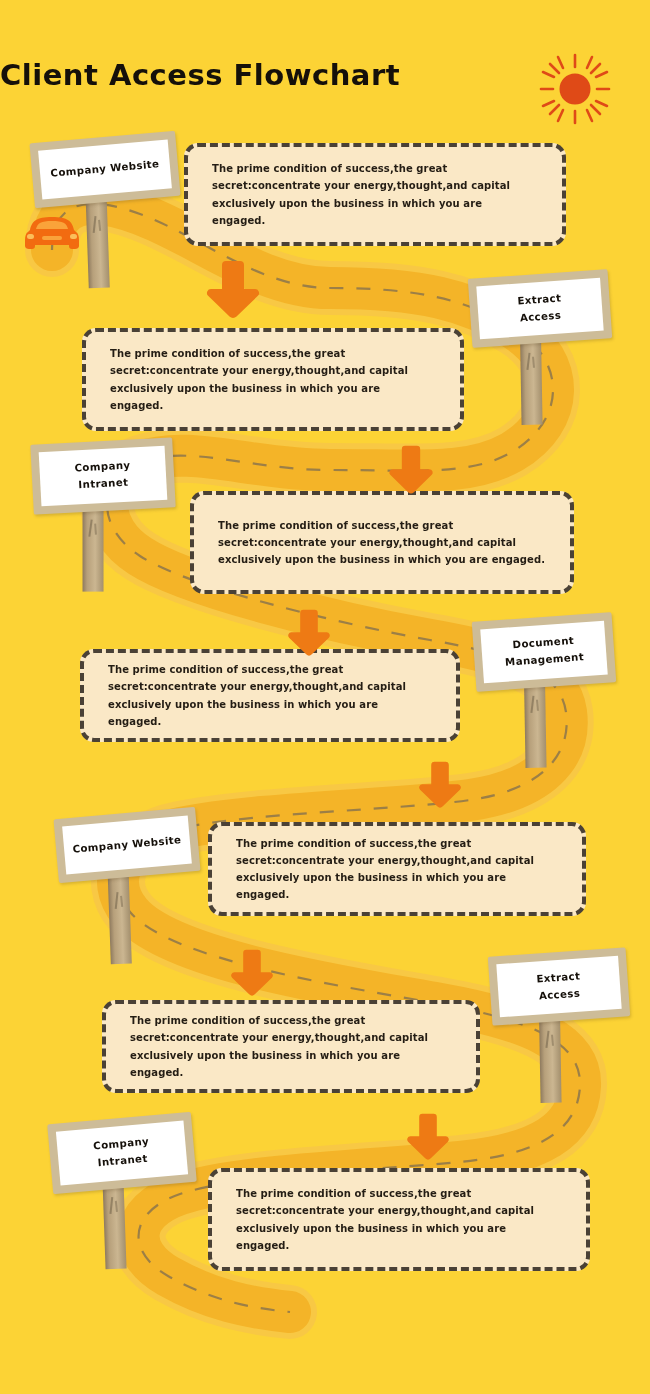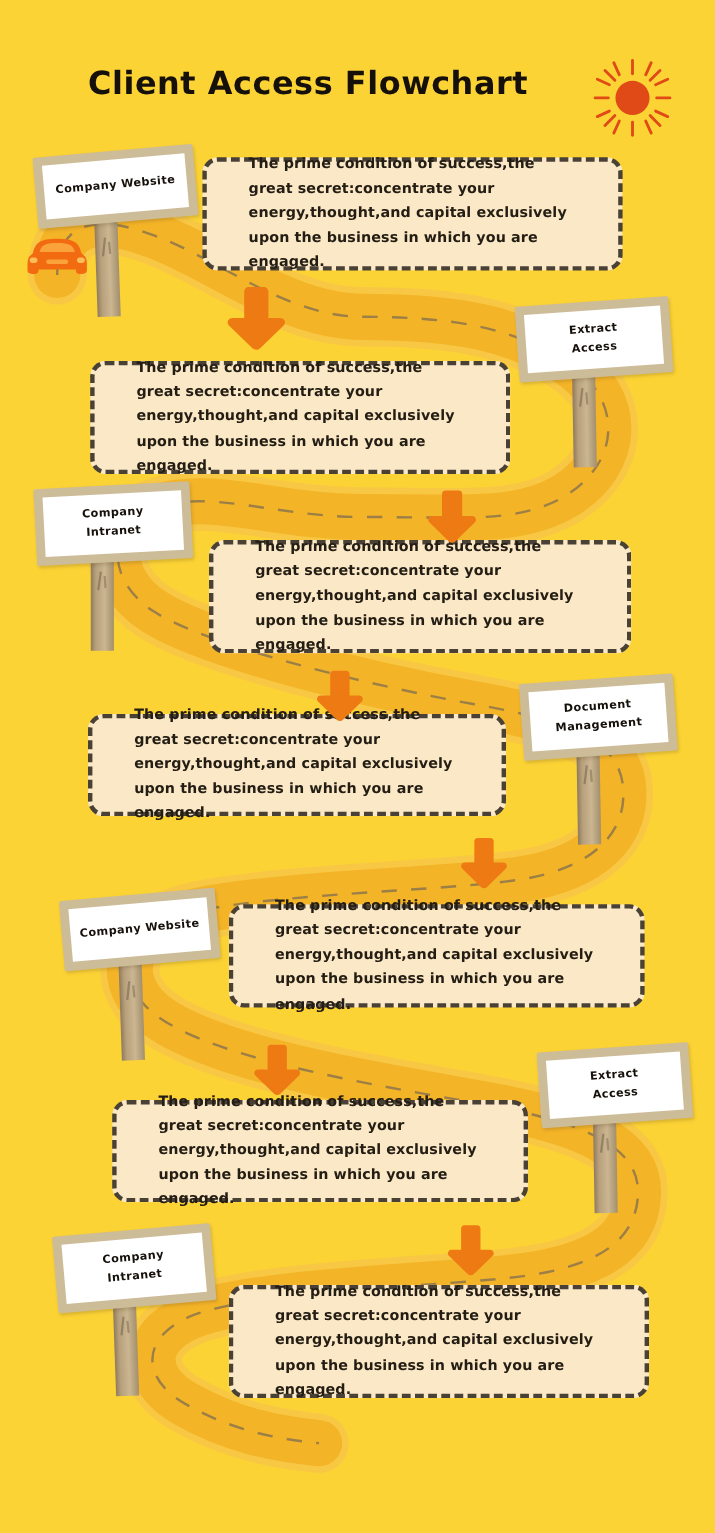--- a/index.html
+++ b/index.html
@@ -11,44 +11,44 @@
     position:relative;
   }
   #stage{position:absolute;left:0;top:0;width:650px;height:1394px;}
 
   
   #road-layer{position:absolute;left:0;top:0;width:650px;height:1394px;z-index:1;}
 
   
   .title{
     position:absolute;left:0;top:58px;width:560px;
-    text-align:center;
+    text-align:left;
     font-family:"DejaVu Sans", sans-serif;
     font-size:29px;font-weight:bold;color:#15100a;
     letter-spacing:0.5px;
     z-index:6;
   }
 
   
   .sun{position:absolute;left:538px;top:52px;width:74px;height:74px;z-index:6;}
 
   
   .tbox{
     position:absolute;
     background:#FAE8C6;
     border:4px dashed #4A4136;
     border-radius:14px;
     box-sizing:border-box;
     z-index:4;
     display:flex;align-items:center;
   }
   .tbox p{
-    margin:16px;padding:0 22px;
+    margin:2px;padding:0 22px;
     font-family:"DejaVu Sans", sans-serif;
-    font-size:13px;
+    font-size:10px;
     line-height:1.72;
     color:#241d14;
     font-weight:600;
     letter-spacing:0.1px;
   }
 
   
   .sign{position:absolute;z-index:5;}
   .sign .post{
     position:absolute;

